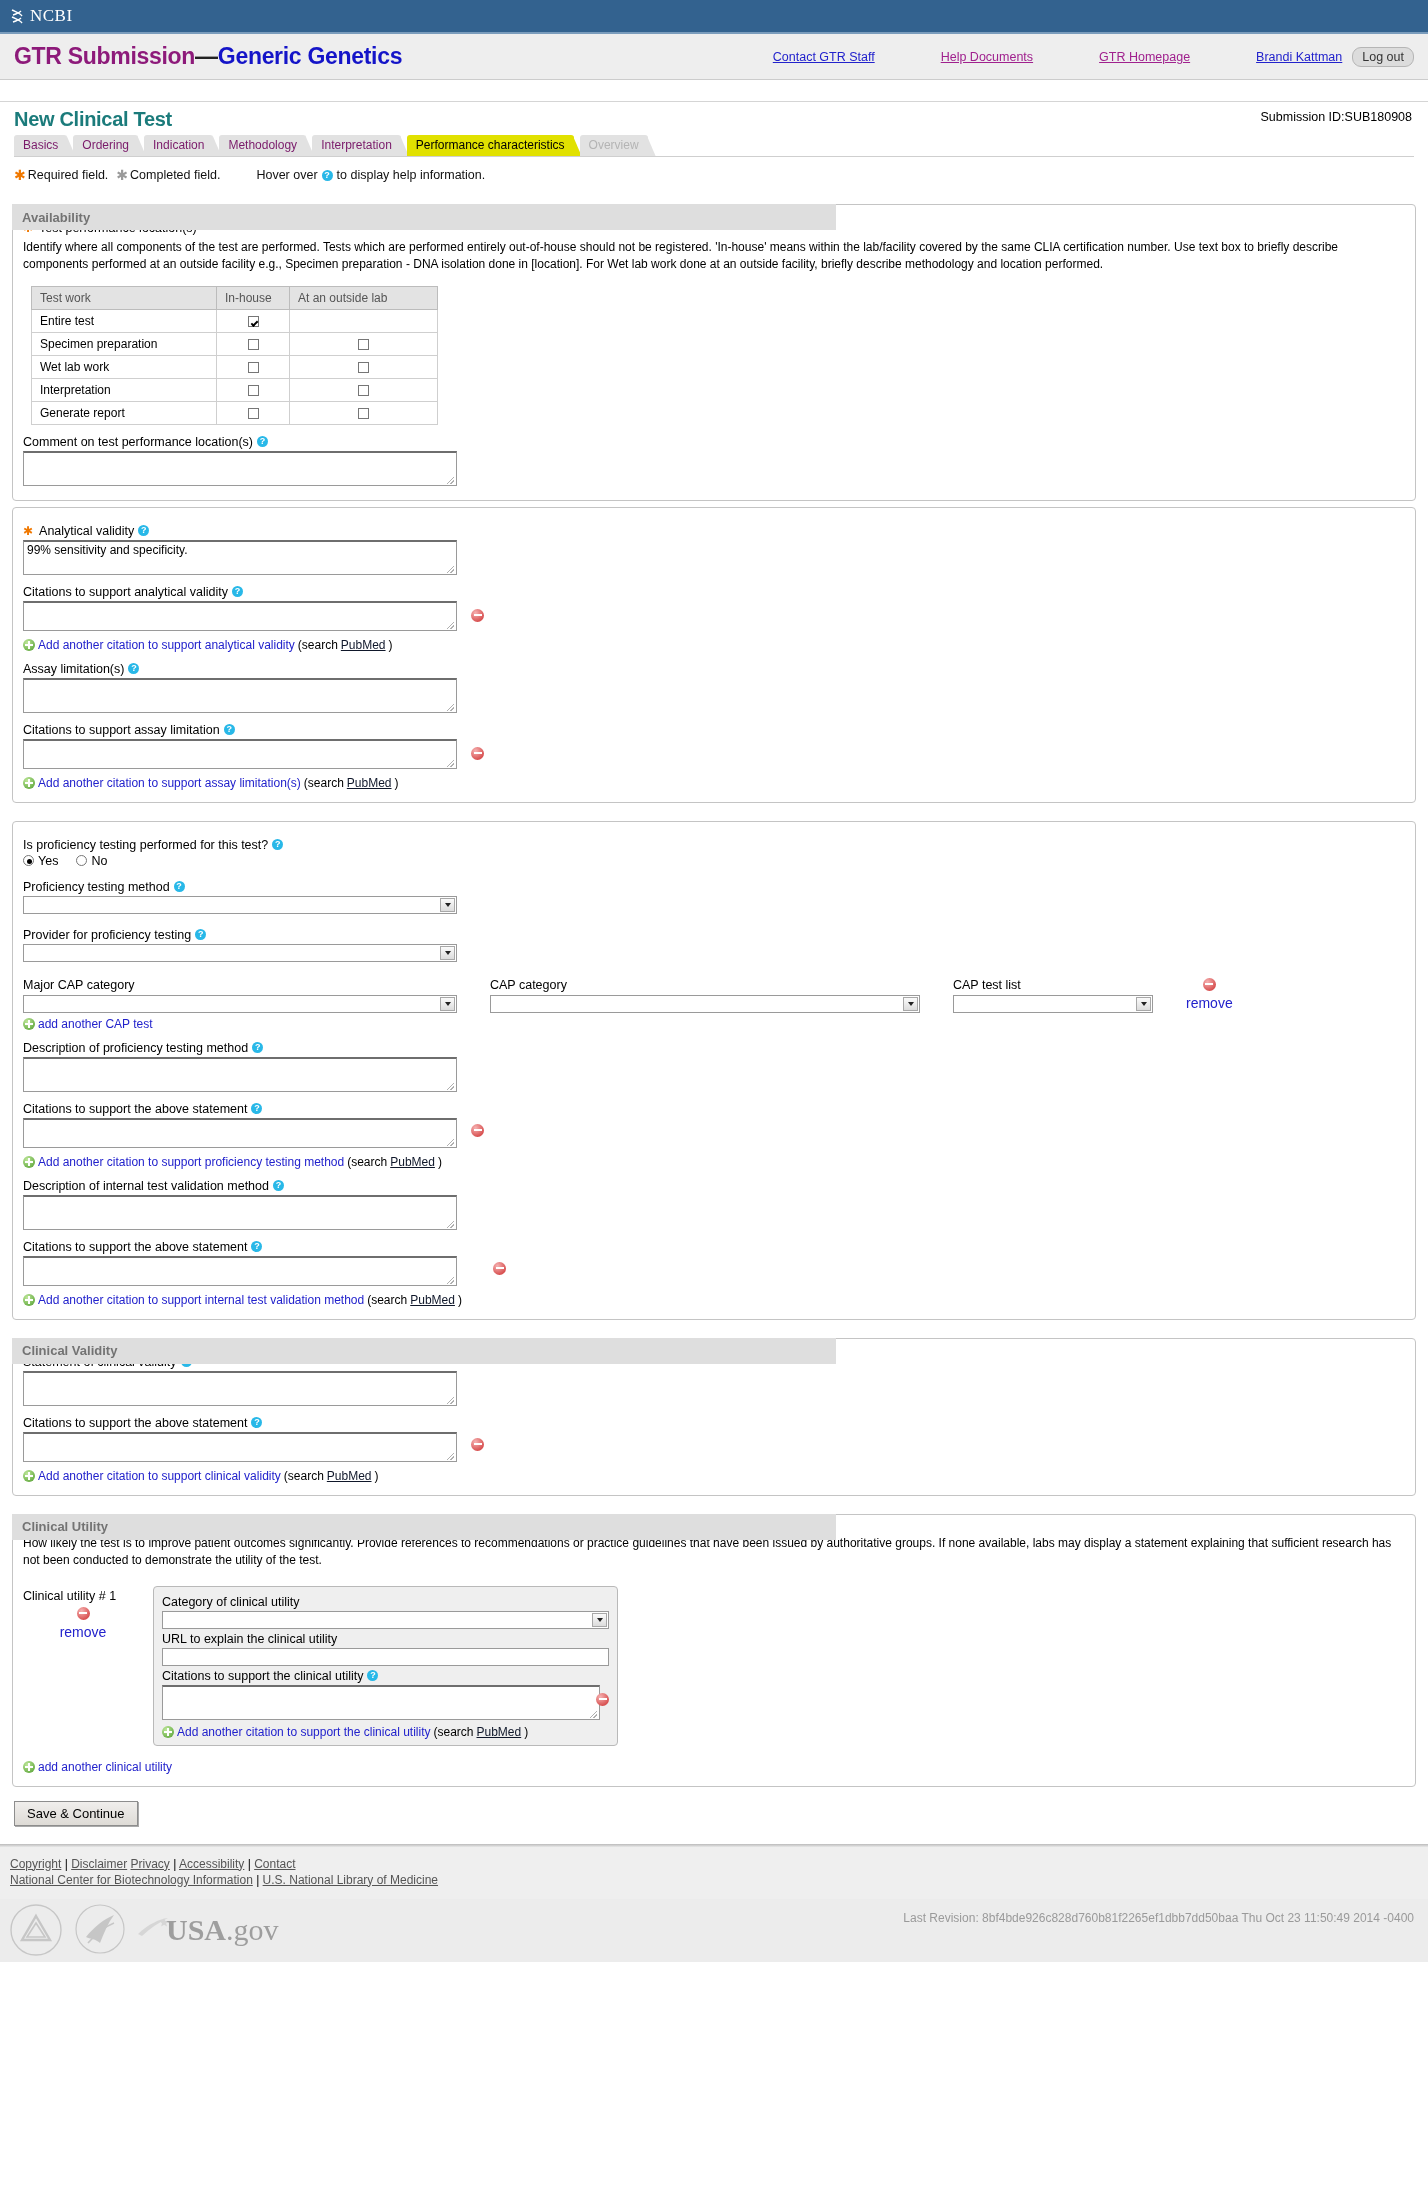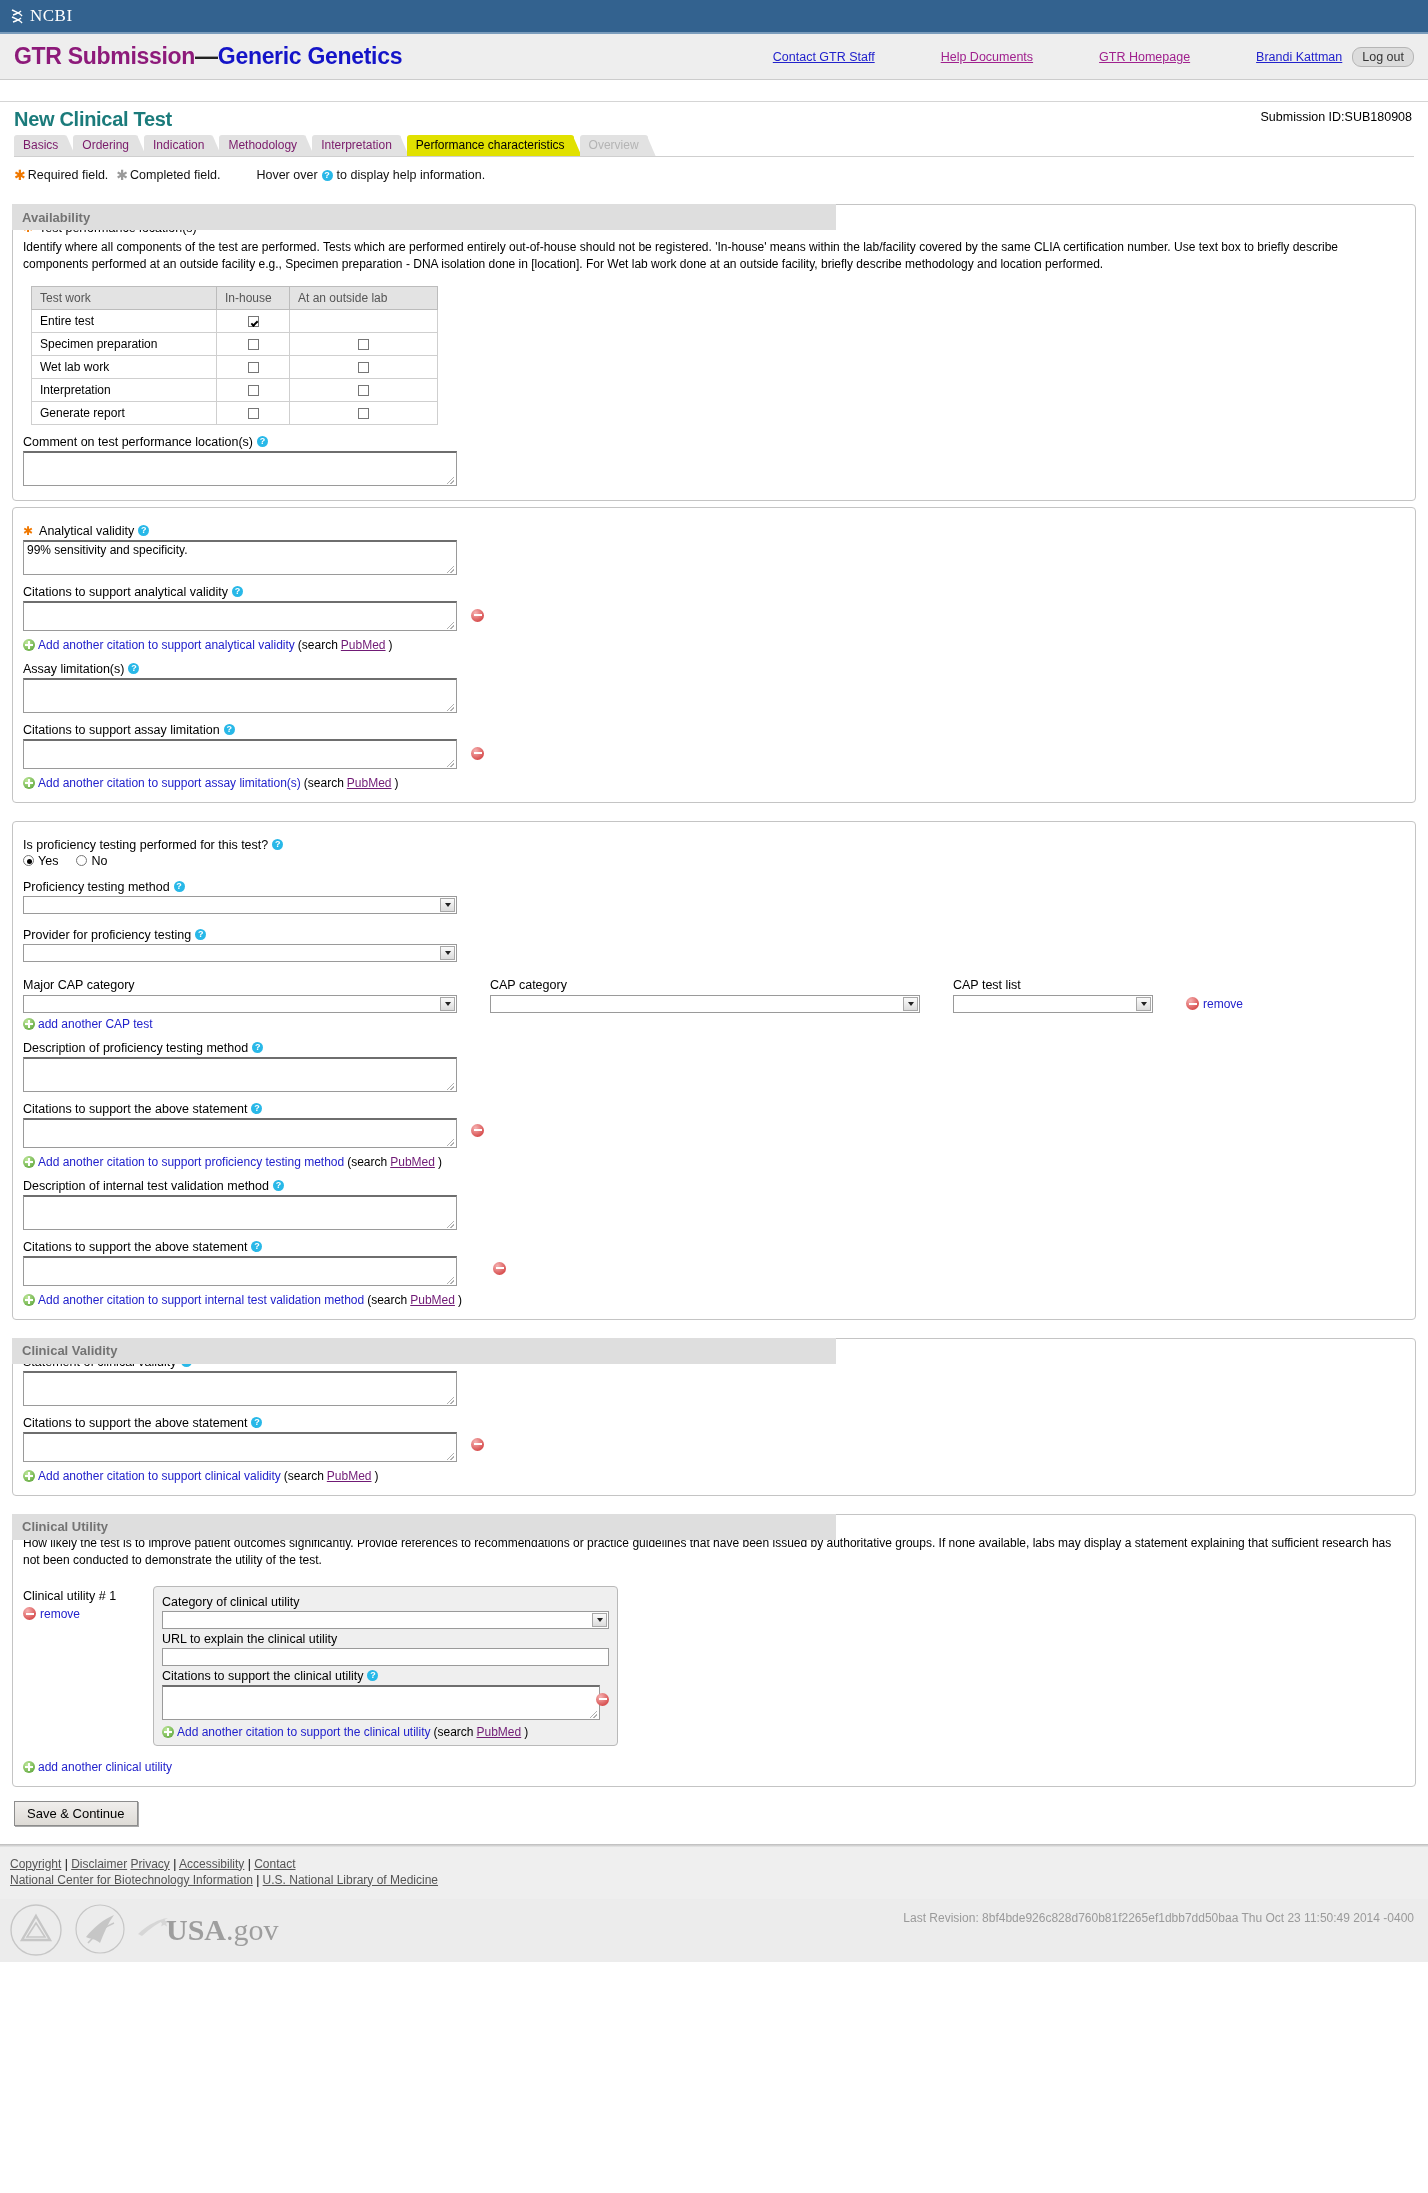--- a/index.html
+++ b/index.html
@@ -138,30 +138,30 @@
   .sel .arrow {
     position:absolute; right:1px; top:1px; bottom:1px; width:15px;
     background:linear-gradient(#fbfbfb,#dcdcdc); border:1px solid #a8a8a8;
     display:flex; align-items:center; justify-content:center;
   }
   .sel .arrow:after { content:""; border-left:3px solid transparent; border-right:3px solid transparent; border-top:4px solid #222; }
   .txt-in { border:1px solid #9a9a9a; background:#fff; height:18px; width:434px; }
 
   .addlink { font-size:12px; display:flex; align-items:center; gap:3px; margin:3px 0 10px 0; }
   .addlink a { color:#2222cc; text-decoration:none; }
-  .addlink .pm { color:#701a75; text-decoration:underline; }
+  .addlink .pm { color:#0f172a; text-decoration:underline; }
   .plus-icon, .minus-icon { width:12px; height:12px; border-radius:50%; display:inline-block; position:relative; flex:0 0 auto; }
   .plus-icon { background:radial-gradient(circle at 35% 30%, #bfe89a, #4c9a2a); }
   .plus-icon:before { content:""; position:absolute; left:5px; top:2px; width:2px; height:8px; background:#fff; }
   .plus-icon:after  { content:""; position:absolute; left:2px; top:5px; width:8px; height:2px; background:#fff; }
   .minus-icon { background:radial-gradient(circle at 35% 30%, #f6b2b2, #cc2a2a); width:13px; height:13px; }
   .minus-icon:after { content:""; position:absolute; left:2.5px; top:5.5px; width:8px; height:2px; background:#fff; }
 
   .cite-row { display:flex; align-items:flex-start; gap:14px; }
-  .remove-link { font-size:12px; color:#2222cc; display:flex; align-items:center; gap:4px; }
+  .remove-link { font-size:14px; color:#2222cc; display:flex; align-items:center; gap:4px;flex-direction:column; }
 
   .radio-row { display:flex; align-items:center; gap:18px; font-size:12.5px; margin:2px 0 12px 0; }
   .radio-row span { display:flex; align-items:center; gap:4px; }
 
   .cap-row { display:flex; align-items:flex-end; gap:33px; margin-bottom:4px; }
   .cap-col .lbl { margin-bottom:3px; }
   .w434 { width:434px; } .w430 { width:430px; } .w200 { width:200px; }
 
   
   .cu-wrap { display:flex; align-items:flex-start; gap:10px; margin-top:16px; }

